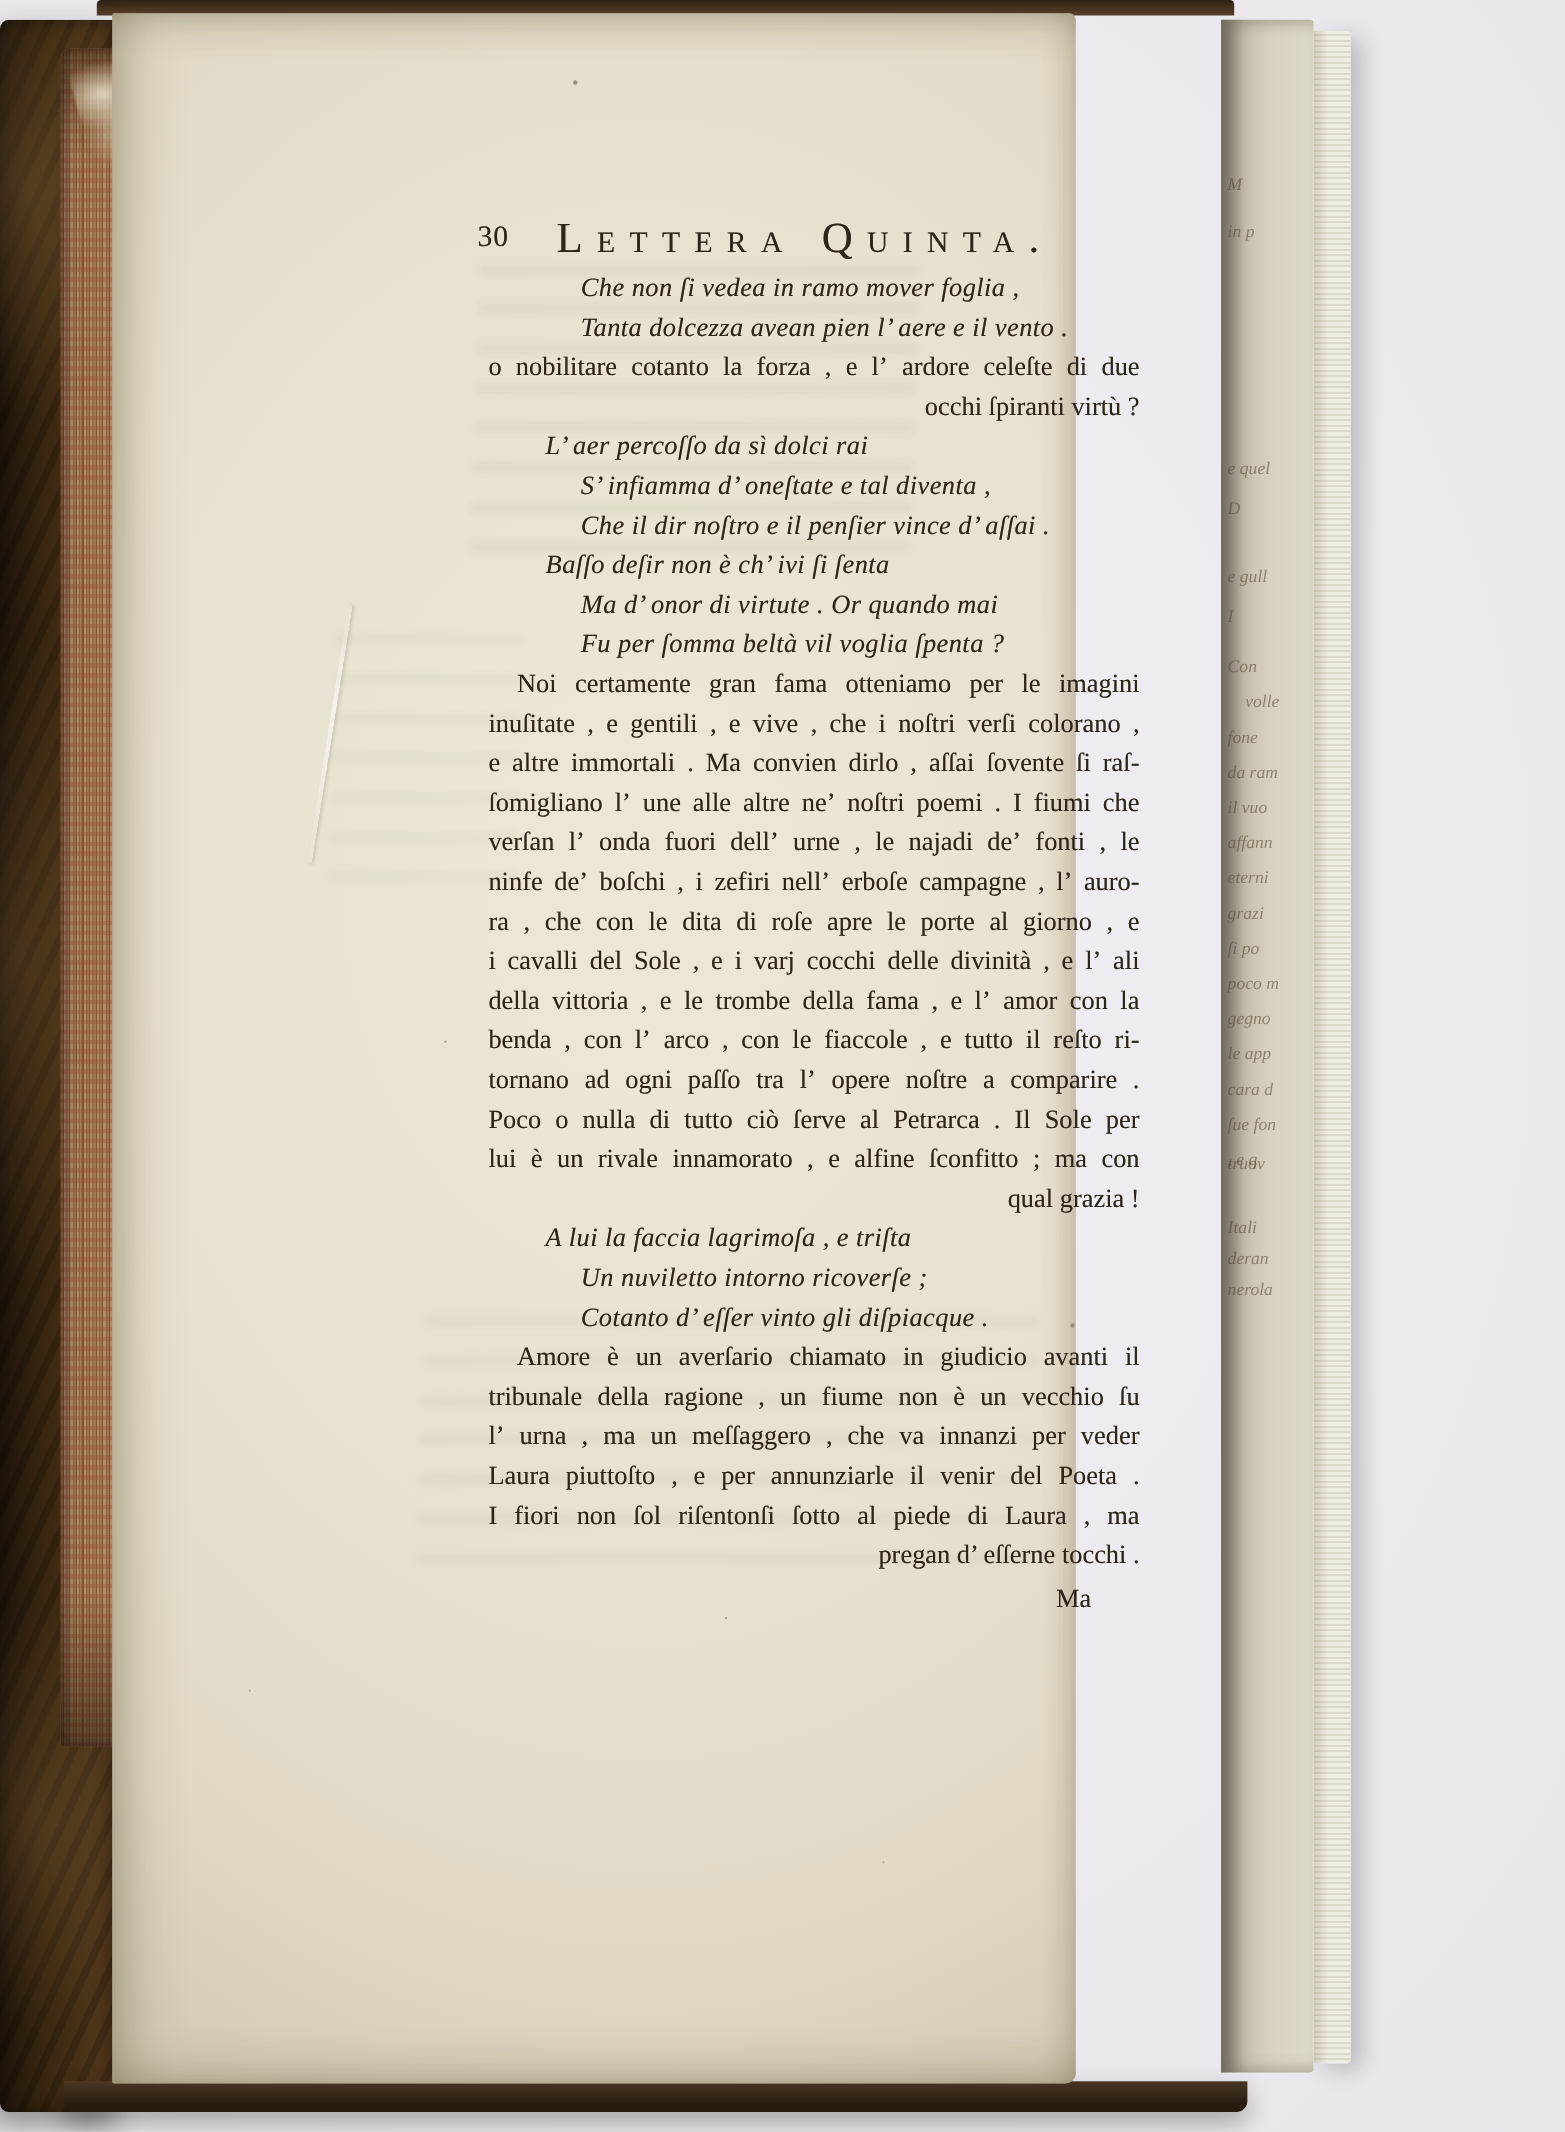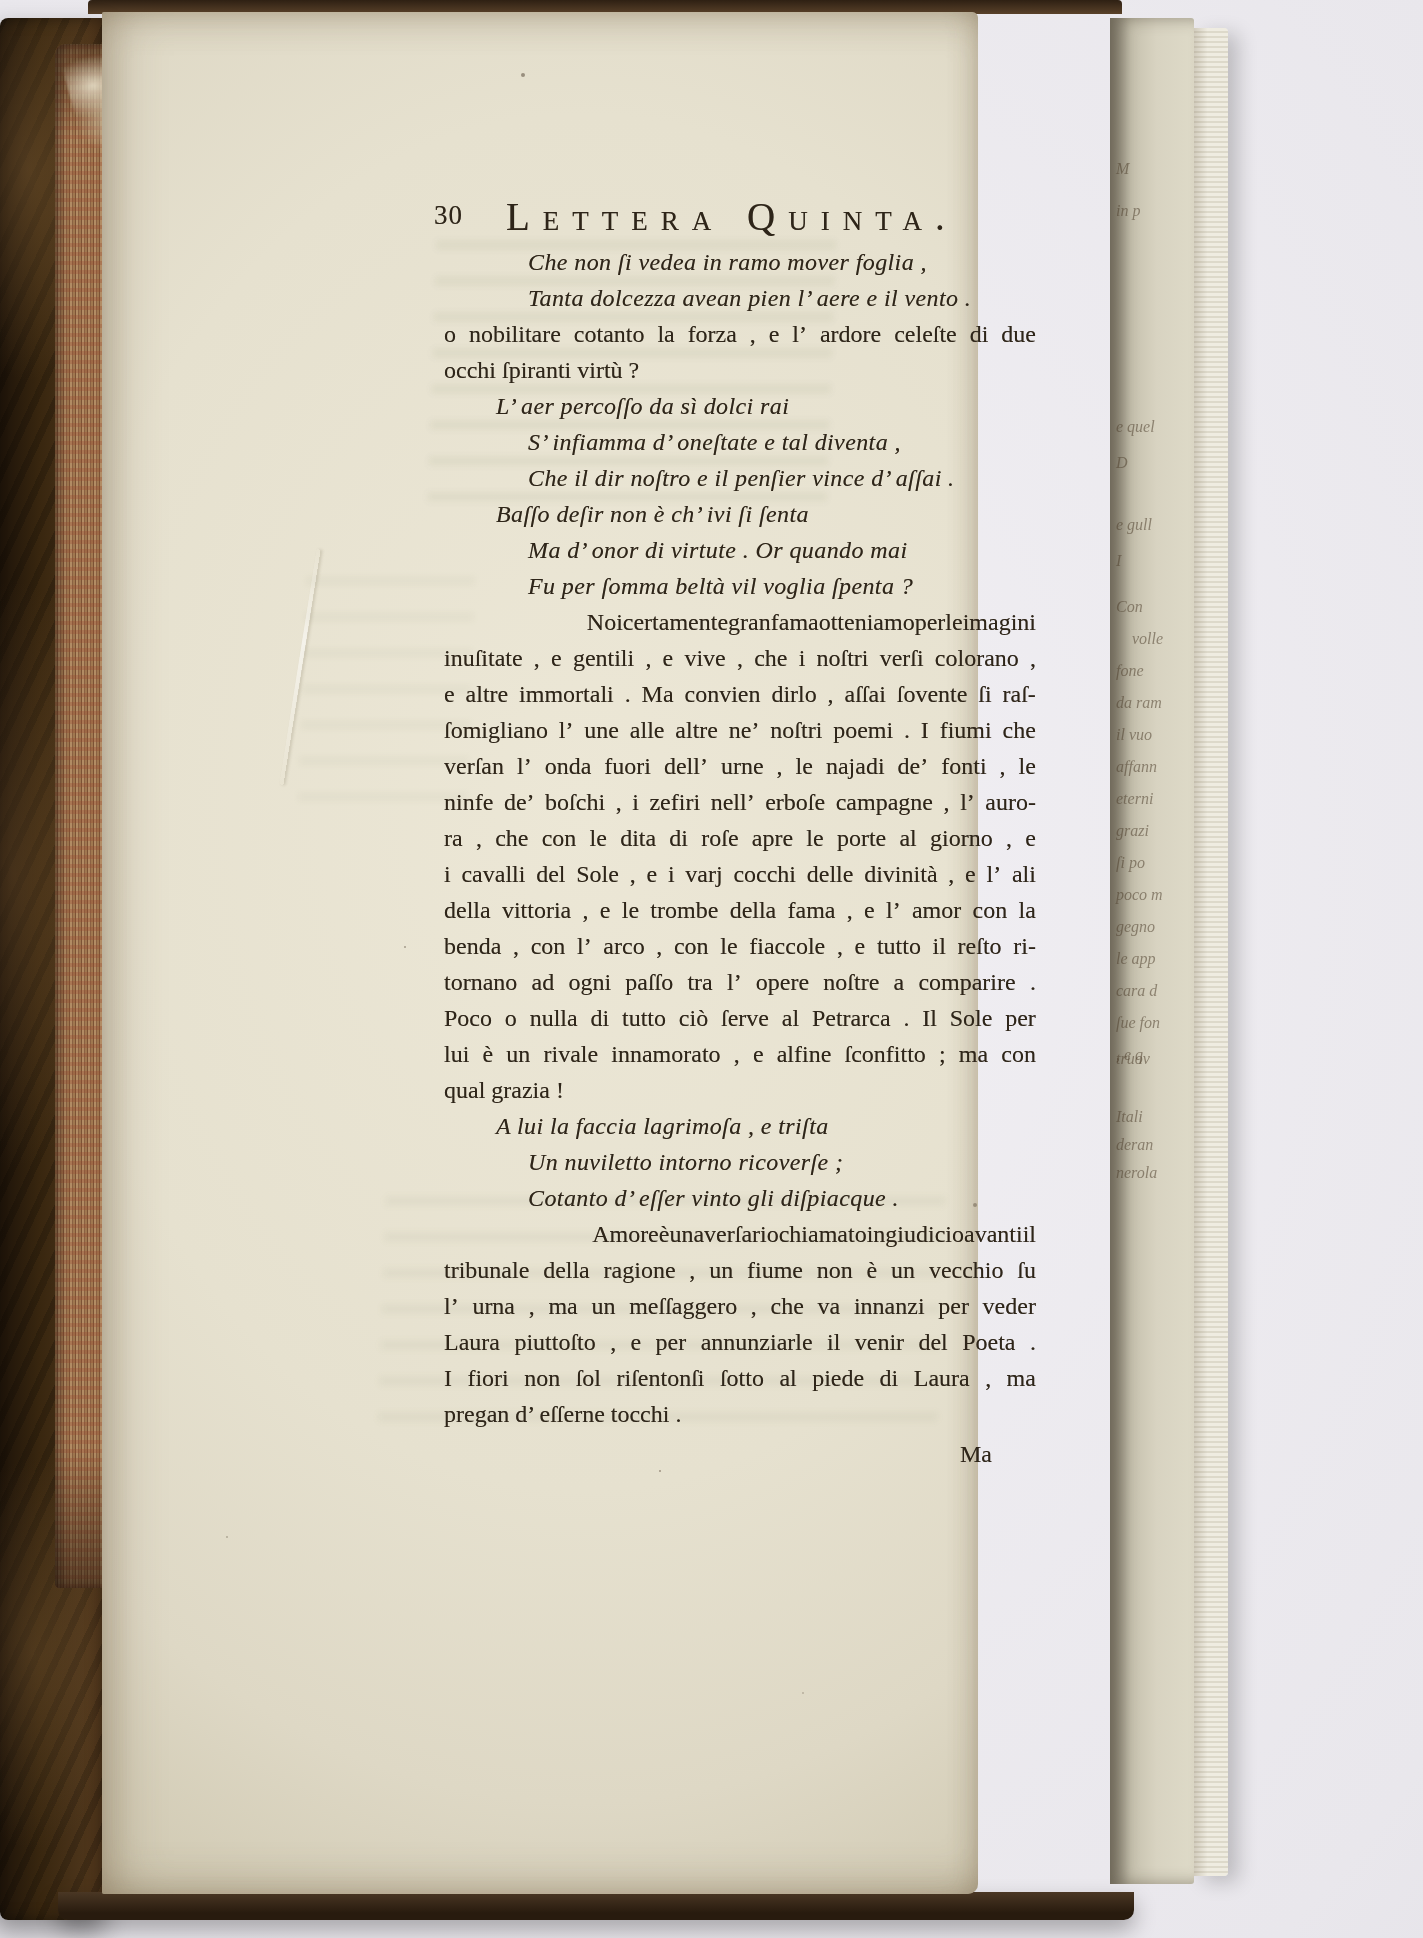--- a/index.html
+++ b/index.html
@@ -96,22 +96,22 @@
     position:absolute;left:-10px;top:6px;font-size:27px;letter-spacing:1px;
   }
   .runtitle{
     position:absolute;left:62px;top:0;font-size:39px;
     font-variant:small-caps;letter-spacing:13px;white-space:nowrap;
   }
   .text-block{position:absolute;left:342px;top:232px;width:592px;z-index:4;}
   .line{position:relative;height:36px;line-height:36px;font-size:24px;white-space:nowrap;box-sizing:border-box;}
   .prose-j,.prose-ij{display:flex;justify-content:space-between;white-space:normal;}
   .prose-j span,.prose-ij span{white-space:pre;}
-  .prose-ij{padding-left:26px;justify-content:flex-end;}
-  .prose{padding-left:0;}
+  .prose-ij{padding-left:26px;}
+  .prose{padding-left:0;text-align:right;}
   .verse-a{padding-left:52px;font-style:italic;letter-spacing:.4px;}
   .verse-b{padding-left:84px;font-style:italic;letter-spacing:.4px;}
   .catchword{
     position:absolute;left:342px;top:1424px;width:592px;z-index:4;
     text-align:right;padding-right:44px;box-sizing:border-box;
     font-size:24px;line-height:36px;
   }
   
   .sliver{
     position:absolute;left:1110px;top:18px;width:84px;height:1866px;z-index:2;overflow:hidden;

